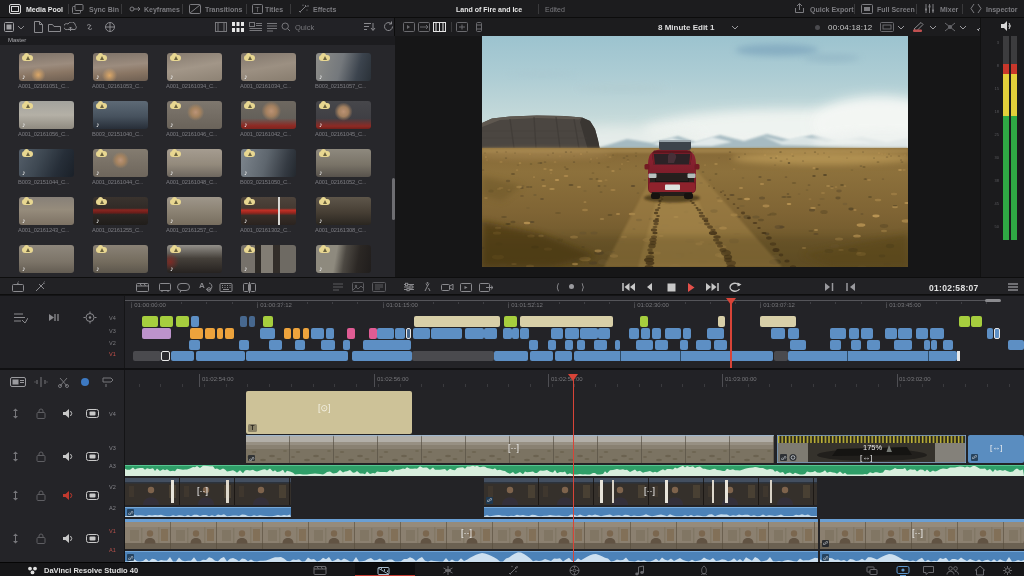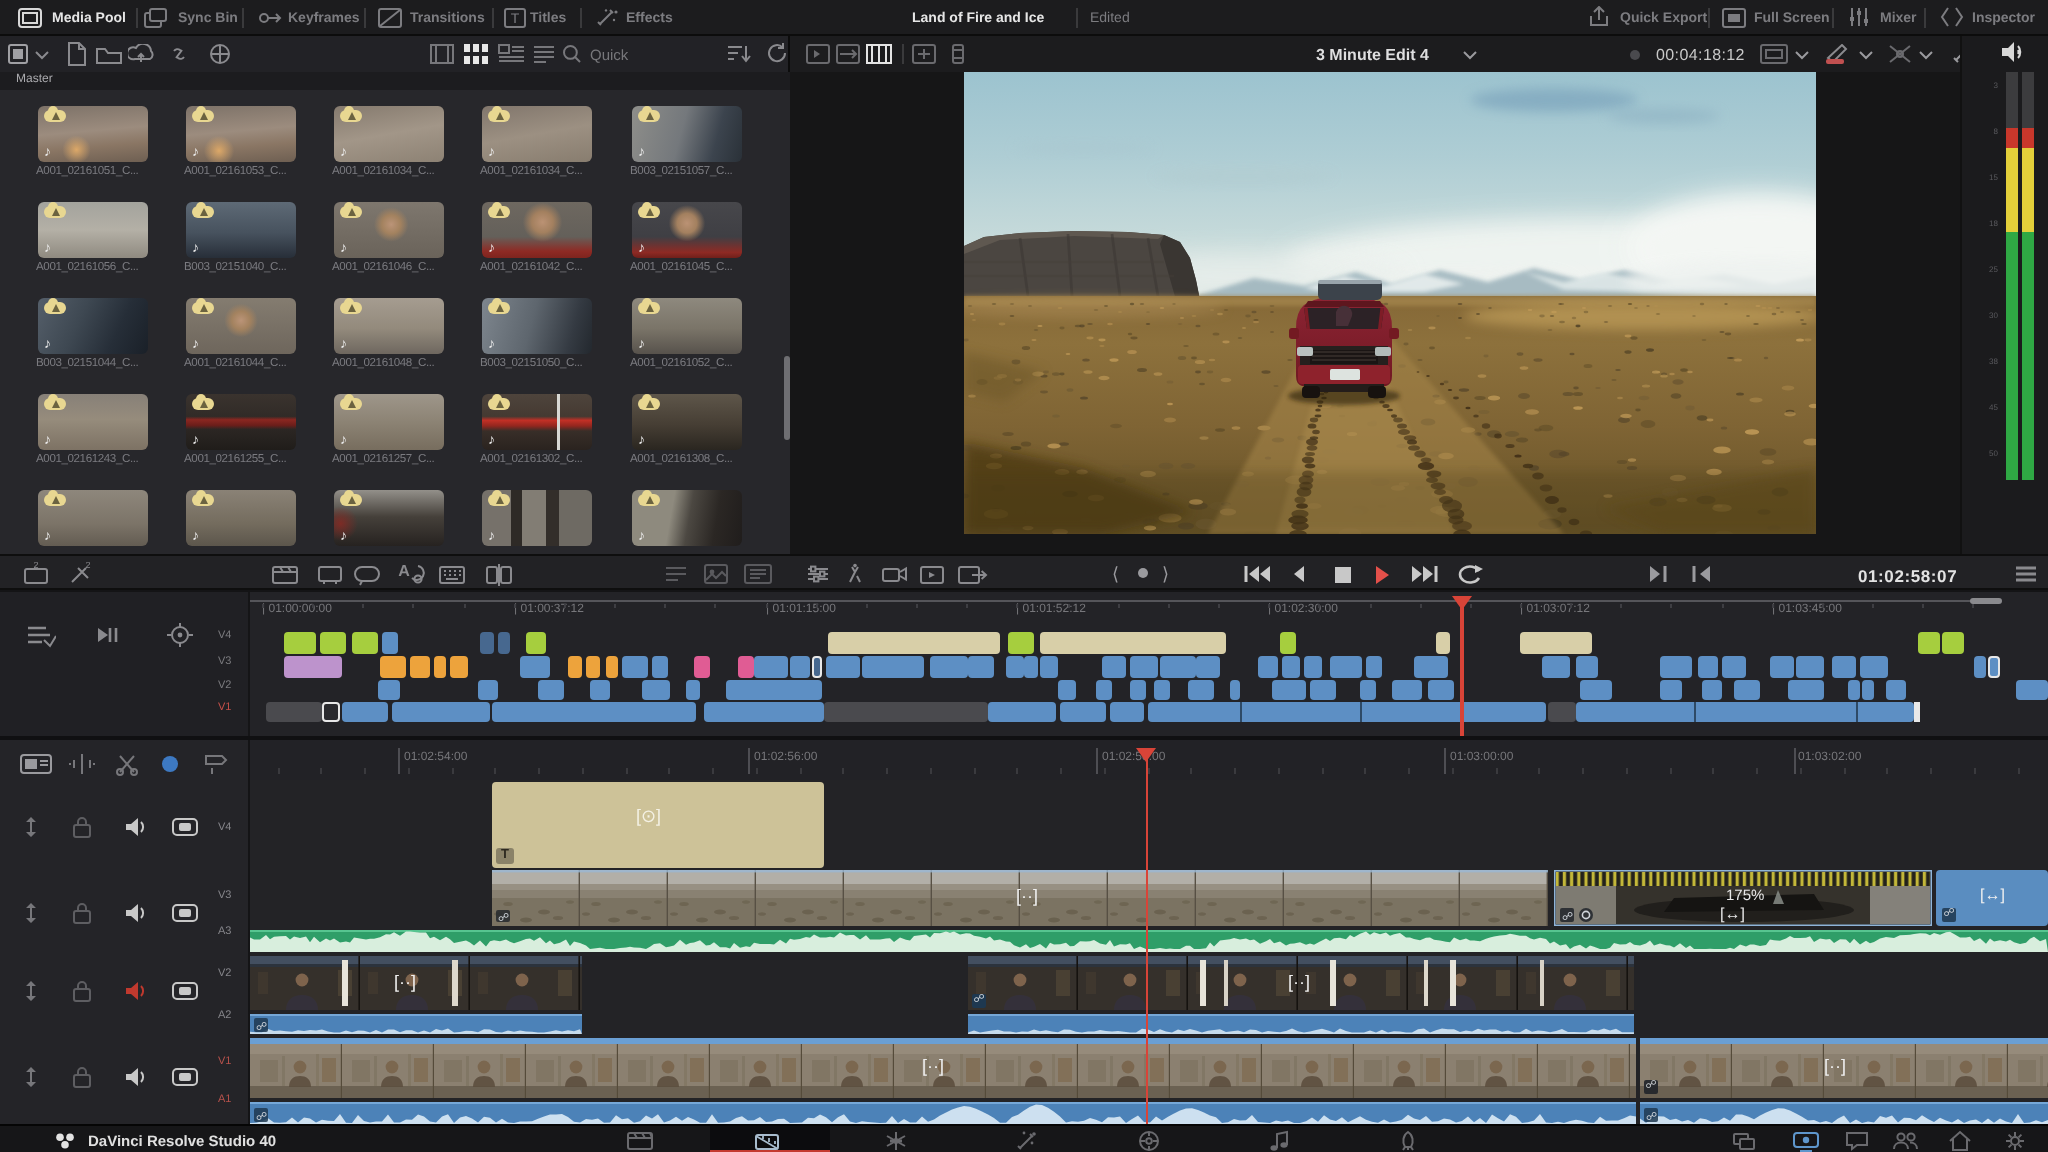--- a/index.html
+++ b/index.html
@@ -307,21 +307,21 @@
         </svg>
       <div class="tsep" style="left:56px"></div>
       <svg class="abs" style="left:61px;top:4px" width="12" height="10" viewBox="0 0 12 10">
           <rect x="0.5" y="0.5" width="11" height="9" rx="1" fill="none" stroke="#6a6a6e"></rect>
           <path d="M3 5h6M6 2.5v5" stroke="#6a6a6e"></path>
         </svg>
       <svg class="abs" style="left:80px;top:4px" width="8" height="10" viewBox="0 0 8 10">
           <rect x="1.5" y="0.5" width="5" height="9" rx="1" fill="none" stroke="#6a6a6e"></rect>
           <path d="M1.5 3h5M1.5 7h5" stroke="#6a6a6e"></path>
         </svg>
-      <div class="abs" style="left:263px;top:4.5px;font-size:8px;font-weight:bold;color:#dededf">3 Minute Edit 4</div>
+      <div class="abs" style="left:263px;top:4.5px;font-size:8px;font-weight:bold;color:#dededf">8 Minute Edit 1</div>
       <svg class="abs" style="left:336px;top:7px" width="8" height="6" viewBox="0 0 8 6">
           <path d="M1 1l3 3 3-3" stroke="#9a9a9e" fill="none"></path>
         </svg>
       <circle class="abs" style="left:420px;top:7px;width:5px;height:5px;border-radius:50%;background:#4a4a4e"></circle>
       <div class="abs" style="left:433px;top:4.5px;font-size:8px;color:#c8c8c8;letter-spacing:0.2px">00:04:18:12</div>
       <svg class="abs" style="left:485px;top:4px" width="14" height="10" viewBox="0 0 14 10">
           <rect x="0.5" y="0.5" width="13" height="9" rx="1" fill="none" stroke="#6a6a6e"></rect>
           <rect x="3" y="3" width="8" height="4" fill="none" stroke="#6a6a6e"></rect>
         </svg>
       <svg class="abs" style="left:502px;top:7px" width="8" height="6" viewBox="0 0 8 6">

